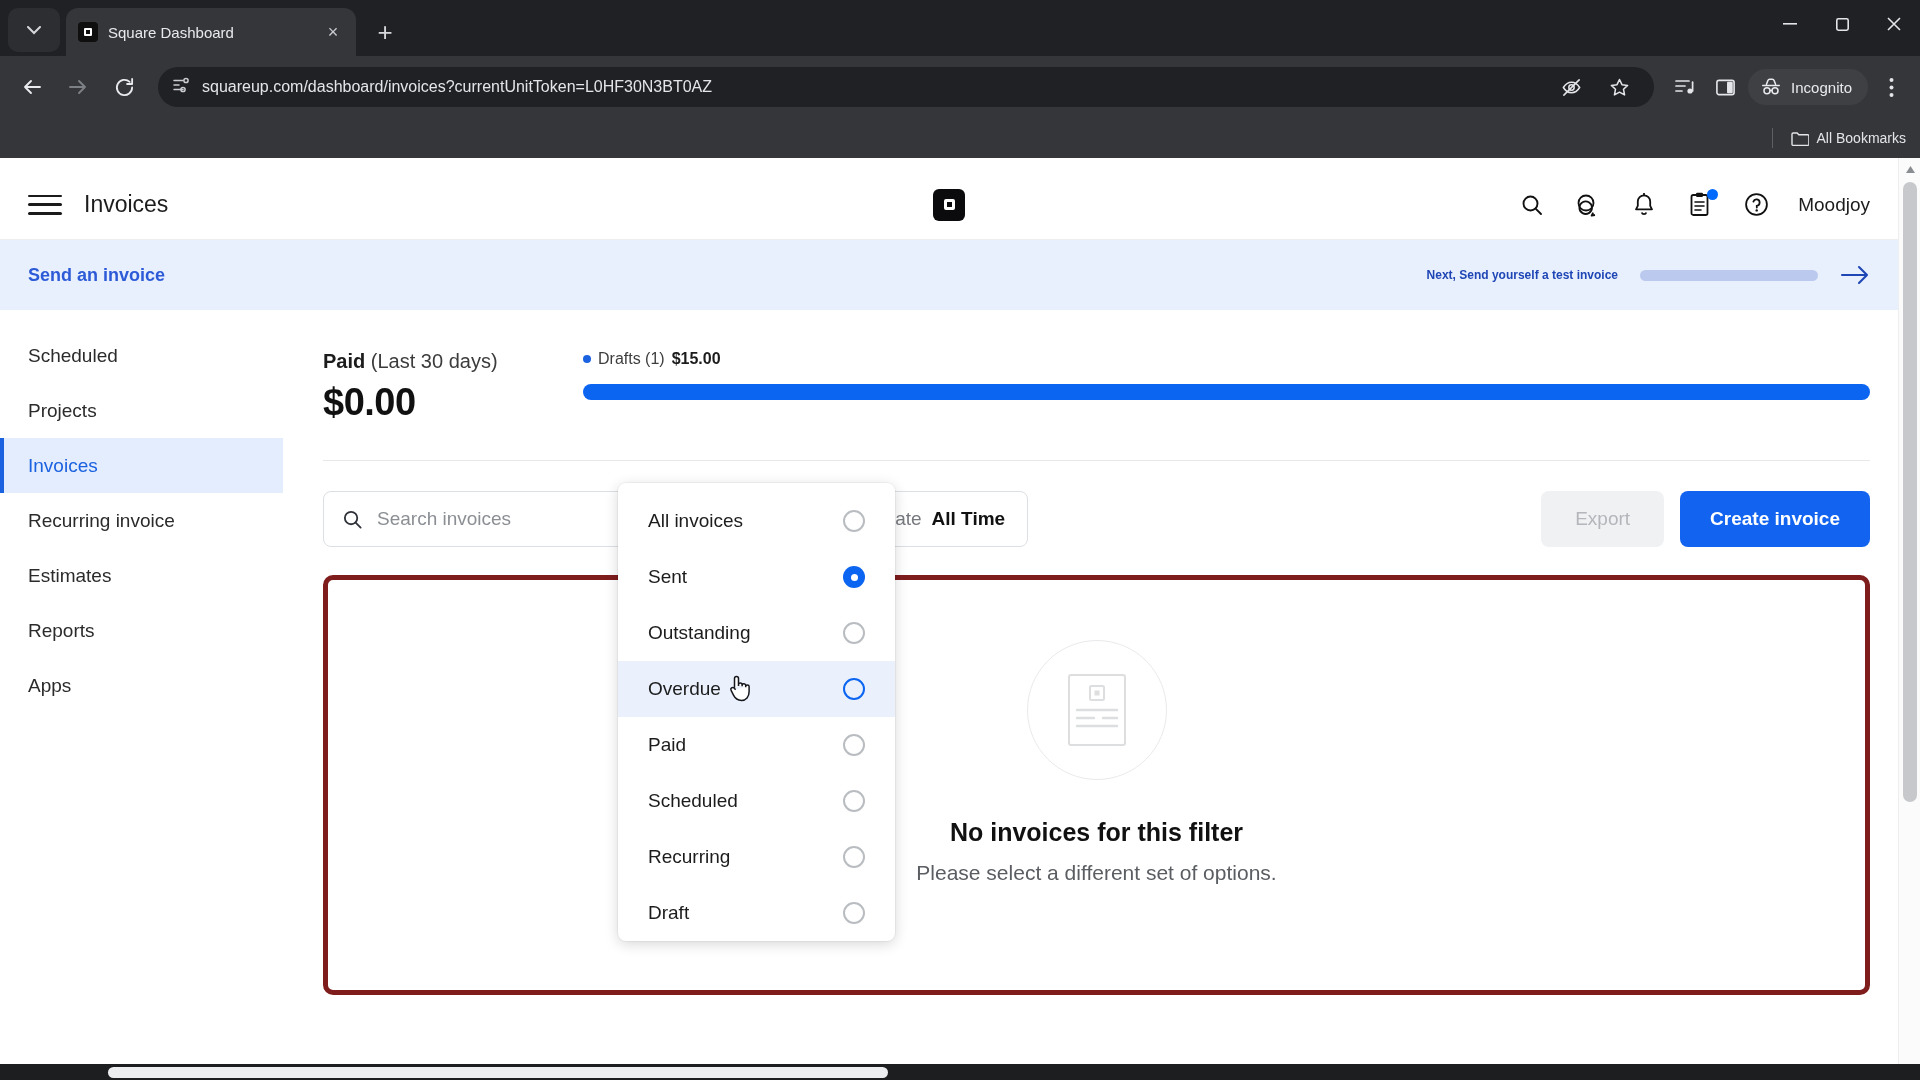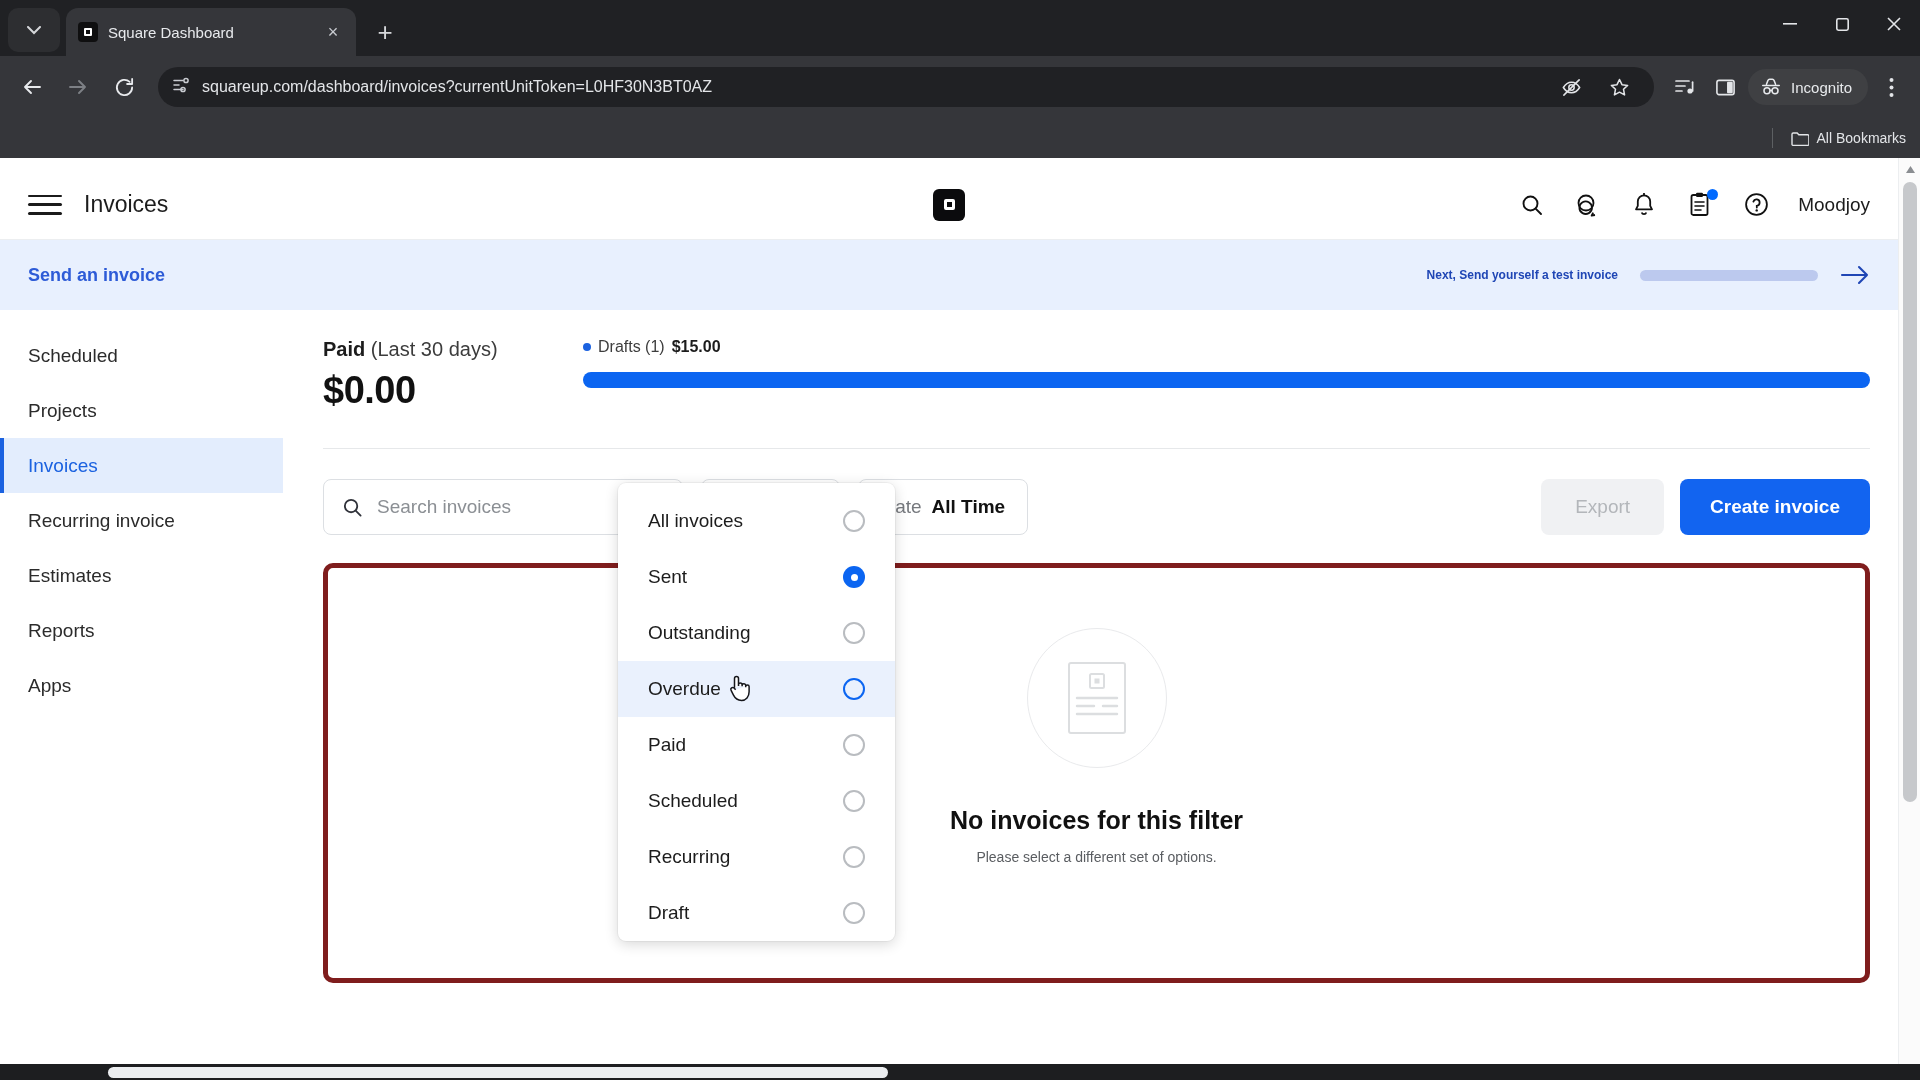--- a/index.html
+++ b/index.html
@@ -109,21 +109,21 @@
   .sidebar { width: 283px; flex: 0 0 283px; padding-top: 18px; }
   .nav-item {
     height: 55px; display:flex; align-items:center; padding: 0 28px;
     font-size: 19px; color:#2b2b2b;
   }
   .nav-item.active { background:#e3edfd; color:#1b62e0; border-left: 4px solid #1b62e0; padding-left: 24px; font-weight: 400; }
   .nav-caret { margin-left: 8px; font-size: 14px; }
 
   .content { flex: 1 1 auto; padding: 0 28px 0 40px; position:relative; }
 
-  .stats { display:flex; align-items:flex-start; padding-top: 28px; }
+  .stats { display:flex; align-items:flex-start; padding-top: 40px; }
   .stats-left { width: 240px; flex:0 0 240px; }
   .stat-label { font-size: 20px; color:#1c1c1c; }
   .stat-label b { font-weight: 700; }
   .stat-label span { color:#3c3c3c; }
   .stat-value { font-size: 38px; font-weight: 700; color:#111; margin-top: 8px; letter-spacing: -0.5px;}
   .stats-right { flex: 1 1 auto; padding-left: 20px;}
   .legend { display:flex; align-items:center; gap: 7px; font-size: 16px; color:#3d3d3d;}
   .legend-dot { width: 8px; height: 8px; border-radius:50%; background:#1b62e0; display:inline-block;}
   .legend b { font-weight:700; color:#1c1c1c;}
   .bar { height: 16px; background:#0b65f1; border-radius: 9px; margin-top: 16px; }
@@ -155,21 +155,21 @@
   .empty-card {
     margin-top: 28px; border: 5px solid #7f1d1d; border-radius: 10px;
     height: 420px; display:flex; flex-direction:column; align-items:center;
     padding-top: 60px;
   }
   .empty-circle {
     width: 140px; height: 140px; border-radius:50%; border: 1px solid #e9eaec;
     display:flex; align-items:center; justify-content:center;
   }
   .empty-title { margin-top: 38px; font-size: 25px; font-weight: 700; color:#111;}
-  .empty-sub { margin-top: 14px; font-size: 14px; color:#5a5d61;}
+  .empty-sub { margin-top: 14px; font-size: 21px; color:#5a5d61;}
 
   
   .dropdown {
     position:absolute; left: 335px; top: 173px; width: 277px;
     background:#fff; border-radius: 8px;
     box-shadow: 0 3px 14px rgba(0,0,0,0.16), 0 0 0 1px rgba(0,0,0,0.04);
     padding: 10px 0 0 0; z-index: 30;
   }
   .dd-item {
     height: 56px; display:flex; align-items:center; justify-content:space-between;

